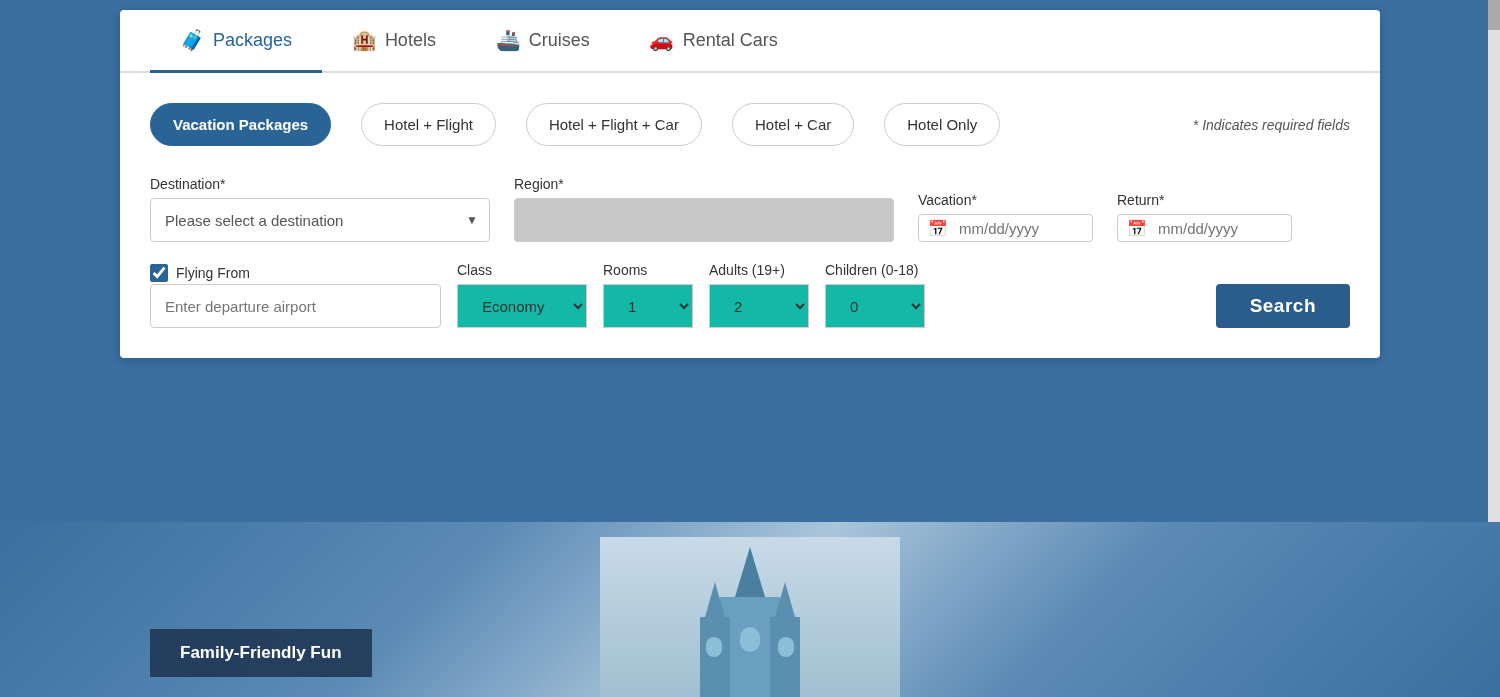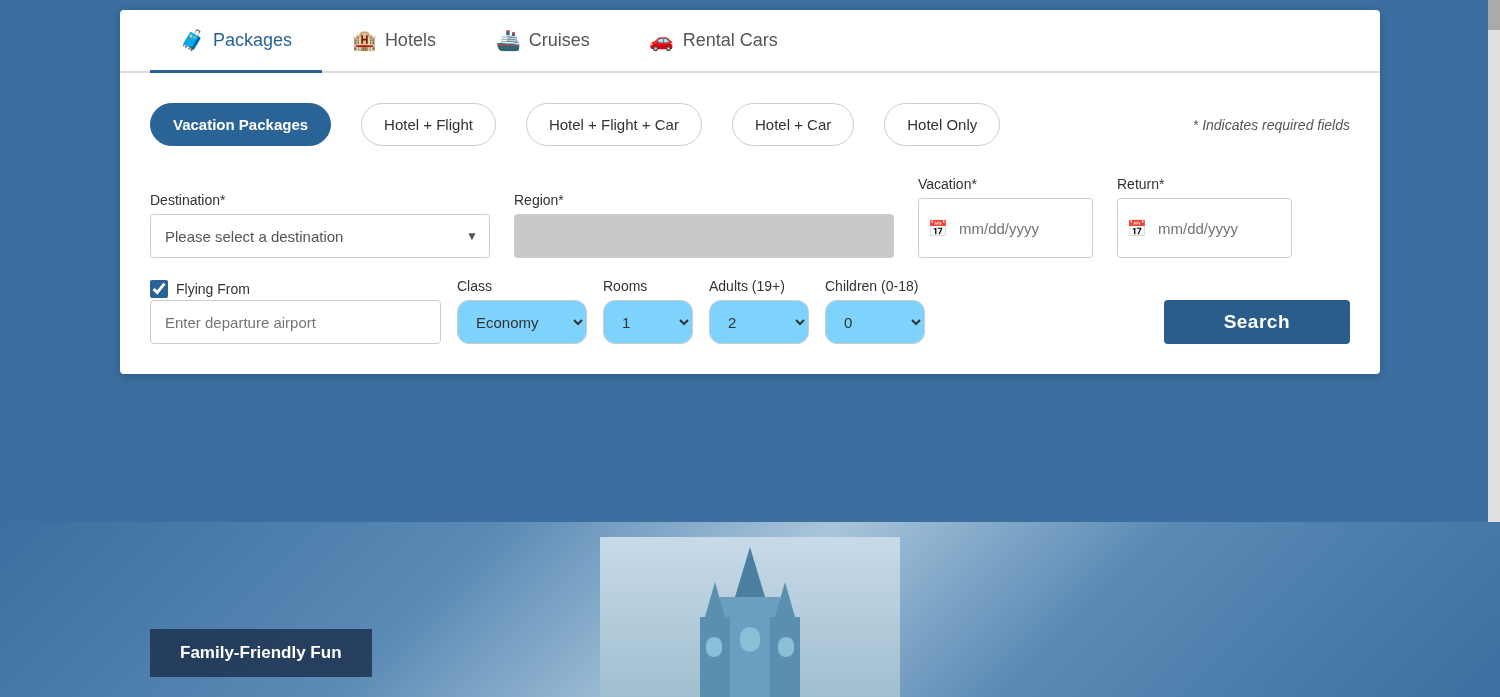--- a/index.html
+++ b/index.html
@@ -135,25 +135,25 @@
       height: 44px;
       outline: none;
     }
     .input-field.disabled-field {
       background: #c8c8c8;
       color: #777;
     }
 
     .select-field {
       border: 1.5px solid #ccc;
-      border-radius: 12px;
-      padding: 10px 14px;
+      border-radius: 0;
+      padding: 10px 20px;
       font-size: 15px;
       color: #333;
-      background: #7dd3fc;
+      background: #14b8a6;
       height: 44px;
       outline: none;
       appearance: auto;
       cursor: pointer;
     }
 
     .destination-wrapper {
       position: relative;
       width: 340px;
     }
@@ -185,21 +185,21 @@
       width: 175px;
     }
     .date-wrapper input {
       width: 100%;
       border: 1.5px solid #ccc;
       border-radius: 4px;
       padding: 10px 14px 10px 40px;
       font-size: 15px;
       color: #555;
       background: #fff;
-      height: 60px;
+      height: 28px;
       outline: none;
     }
     .date-wrapper .cal-icon {
       position: absolute;
       left: 10px;
       top: 50%;
       transform: translateY(-50%);
       color: #555;
       font-size: 16px;
       pointer-events: none;
@@ -243,21 +243,21 @@
       background: #fff;
       height: 44px;
       outline: none;
     }
 
     .search-btn {
       background: #2a5d8c;
       color: #fff;
       border: none;
       border-radius: 4px;
-      padding: 0 60px;
+      padding: 0 34px;
       height: 44px;
       font-size: 19px;
       font-weight: 600;
       cursor: pointer;
       letter-spacing: 0.5px;
       margin-left: auto;
     }
 
     
     .bg-bottom {

